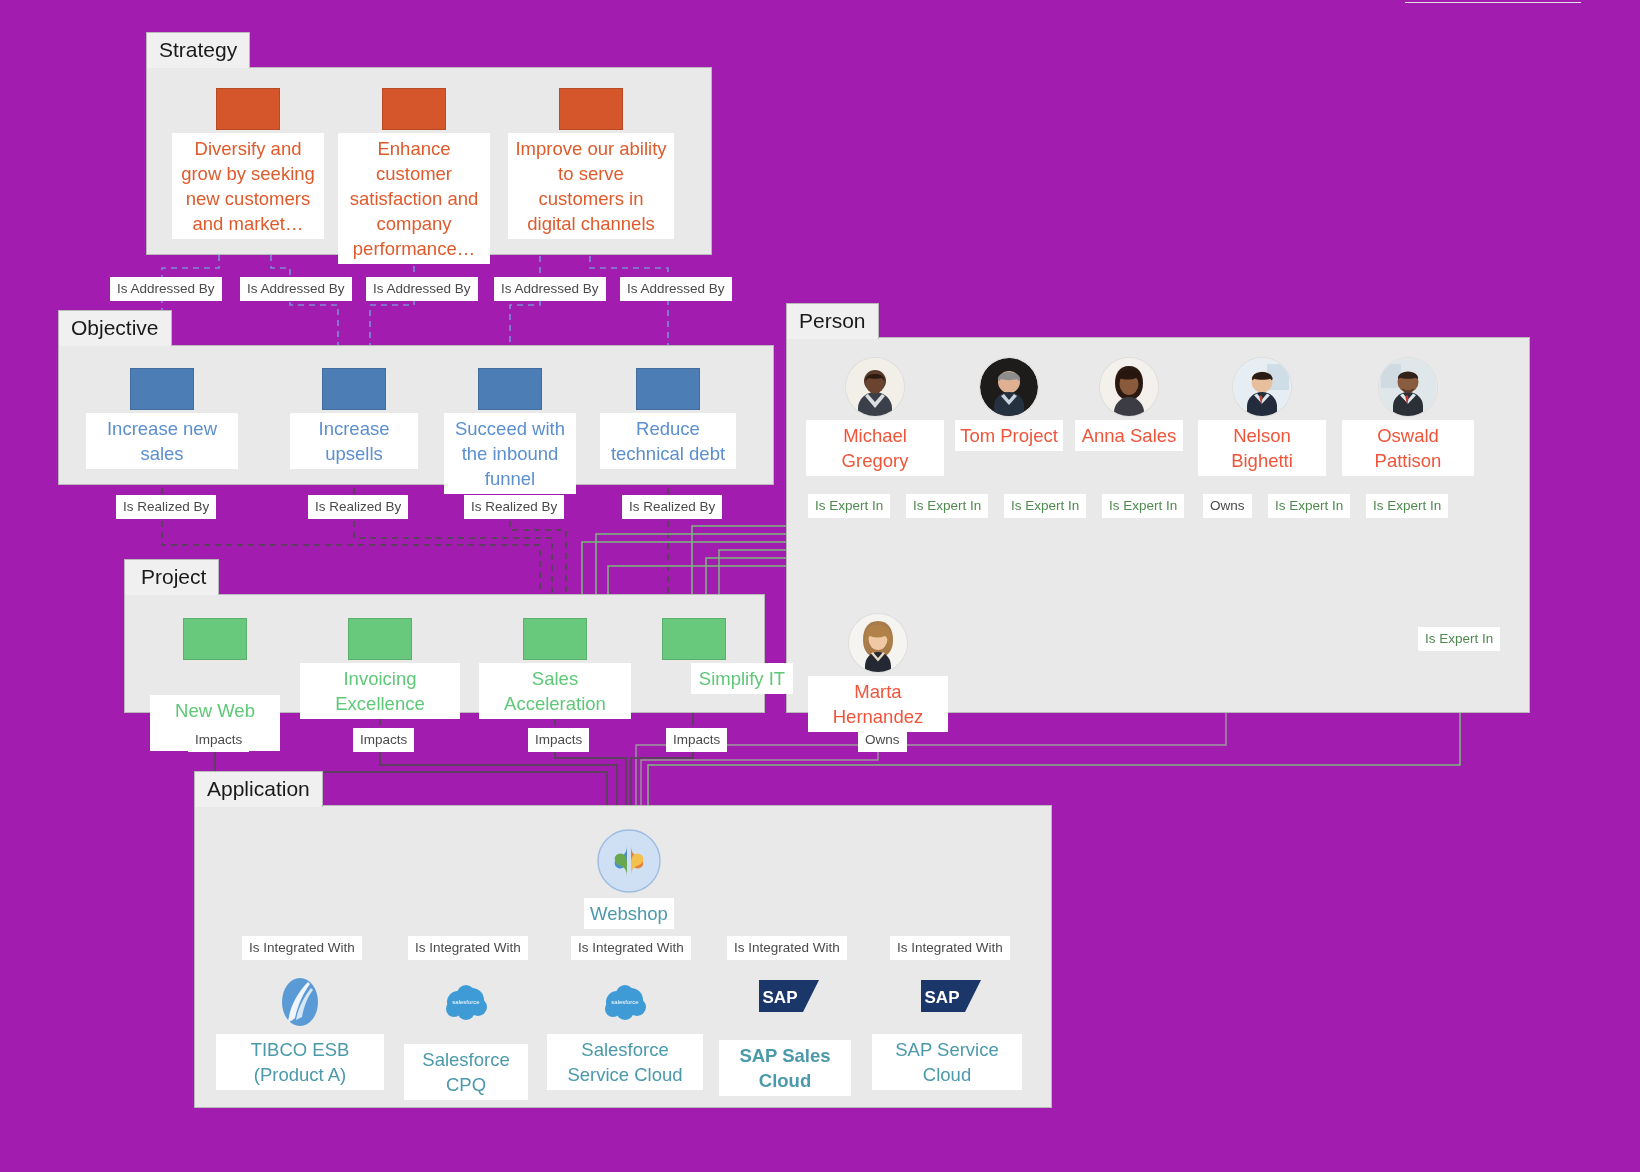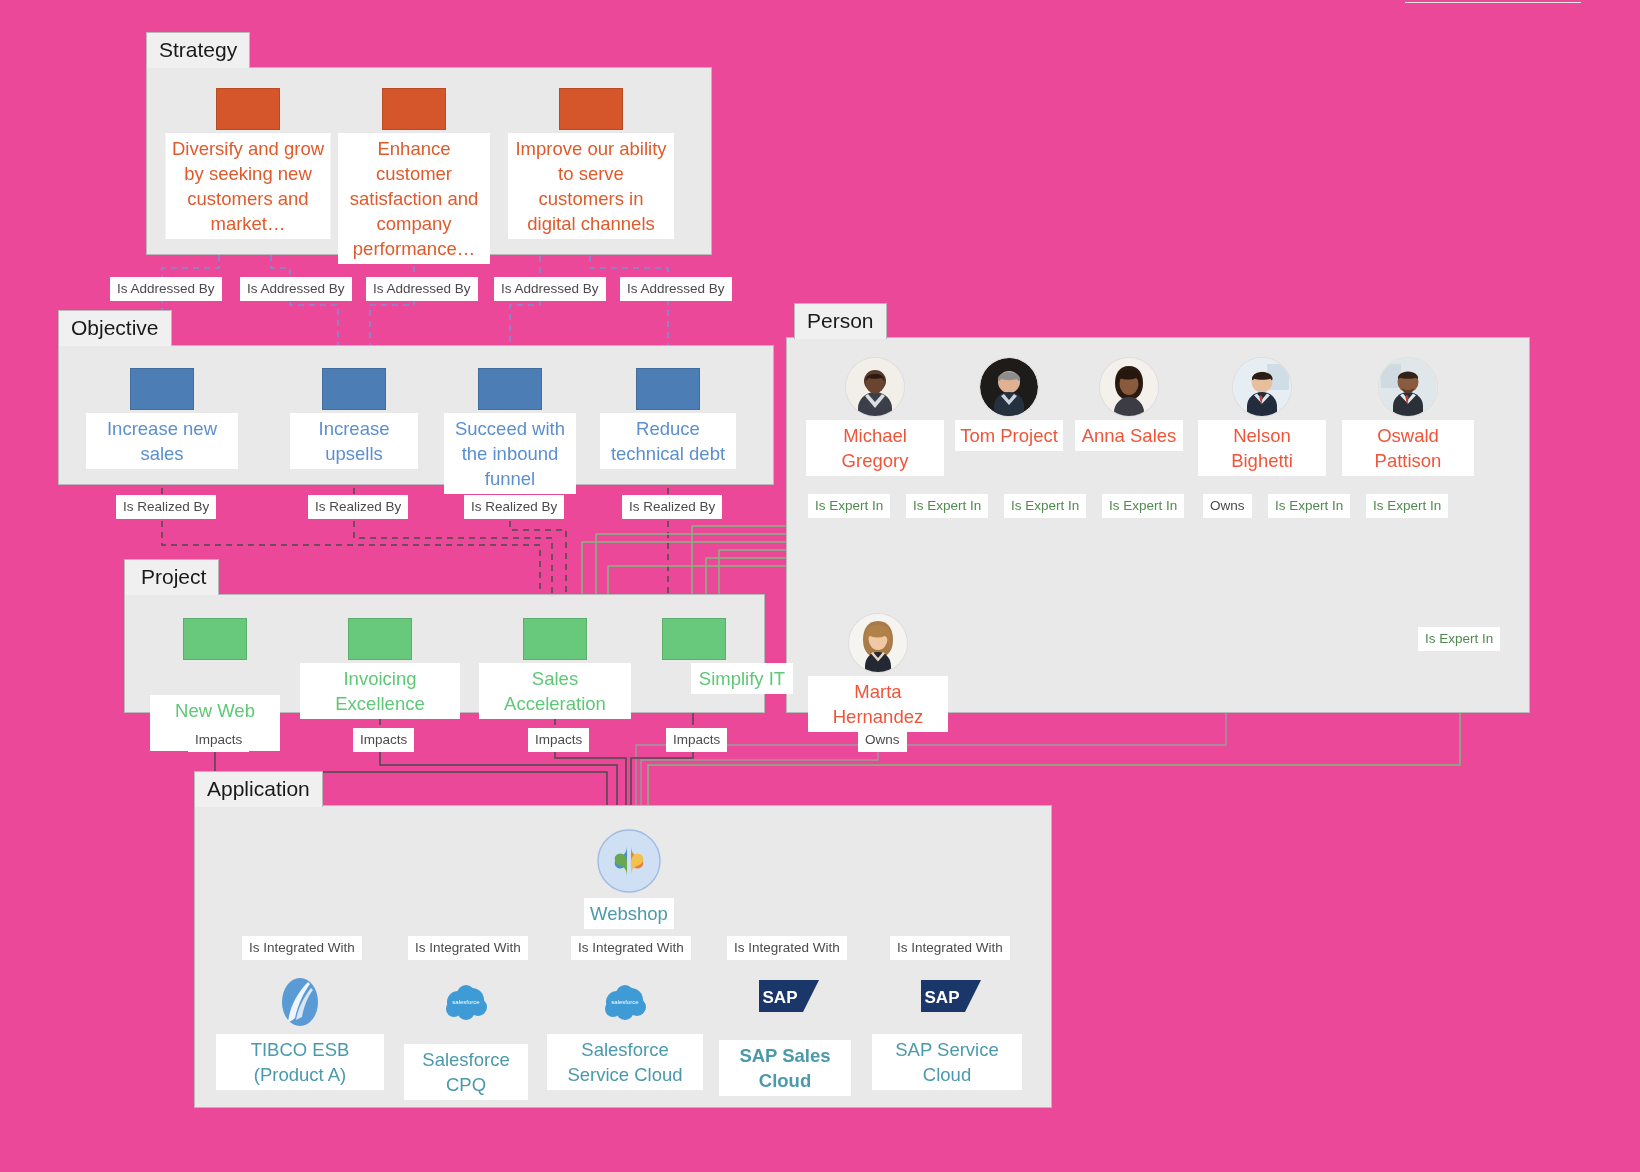--- a/index.html
+++ b/index.html
@@ -5,21 +5,21 @@
   * { box-sizing: border-box; }
   html, body {
     margin: 0; padding: 0;
     background: #ffffff;
     font-family: "Liberation Sans", sans-serif;
   }
   #stage {
     position: relative;
     width: 1640px;
     height: 1172px;
-    background: #ec4899;
+    background: #a21caf;
     overflow: hidden;
   }
   svg#wires {
     position: absolute;
     left: 0; top: 0;
     width: 1640px; height: 1172px;
     pointer-events: none;
     z-index: 1;
   }
 
@@ -229,21 +229,21 @@
       <path d="M647,886 L647,913 L948,913 L948,934"></path>
       <path d="M948,960 L948,978" marker-end="url(#arrB)"></path>
     </g>
   </svg>
 
   <div class="lane-tab" style="left:146px; top:32px;">Strategy</div>
   <div class="lane" style="left:146px; top:67px; width:566px; height:188px;"></div>
 
   <div class="node" style="left:172px; top:88px; width:152px;">
     <div class="swatch strategy" style="top:0;"></div>
-    <div class="caption strategy" style="top:45px; width:165px;">Diversify and grow by seeking new customers and market…</div>
+    <div class="caption strategy" style="top:45px; width:152px;">Diversify and grow by seeking new customers and market…</div>
   </div>
 
   <div class="node" style="left:338px; top:88px; width:152px;">
     <div class="swatch strategy" style="top:0;"></div>
     <div class="caption strategy" style="top:45px; width:152px;">Enhance customer satisfaction and company performance…</div>
   </div>
 
   <div class="node" style="left:508px; top:88px; width:166px;">
     <div class="swatch strategy" style="top:0;"></div>
     <div class="caption strategy" style="top:45px; width:166px;">Improve our ability to serve customers in digital channels</div>
@@ -276,21 +276,21 @@
   <div class="node" style="left:600px; top:368px; width:136px;">
     <div class="swatch objective" style="top:0;"></div>
     <div class="caption objective" style="top:45px; width:136px;">Reduce technical debt</div>
   </div>
 
   <div class="rel gray" style="left:116px; top:495px;">Is Realized By</div>
   <div class="rel gray" style="left:308px; top:495px;">Is Realized By</div>
   <div class="rel gray" style="left:464px; top:495px;">Is Realized By</div>
   <div class="rel gray" style="left:622px; top:495px;">Is Realized By</div>
 
-  <div class="lane-tab" style="left:786px; top:303px;margin-left:8px;">Person</div>
+  <div class="lane-tab" style="left:786px; top:303px;">Person</div>
   <div class="lane" style="left:786px; top:337px; width:744px; height:376px;"></div>
 
   <div class="node" style="left:806px; top:358px; width:138px;">
     <div class="avatar" style="top:0;">
       <svg viewBox="0 0 58 58">
           <circle cx="29" cy="29" r="29" fill="#f2efe9"></circle>
           <circle cx="29" cy="23" r="11" fill="#57382a"></circle>
           <path d="M29 34c-10 0-17 8-17 16v8h34v-8c0-8-7-16-17-16z" fill="#3a3f4a"></path>
           <ellipse cx="29" cy="25" rx="9.5" ry="10.5" fill="#6b4430"></ellipse>
           <path d="M20 21c1-7 17-7 18 0 .5 3-1 1-2-1-3 1-11 1-14 0-1 2-2.5 4-2 1z" fill="#2c1b12"></path>

